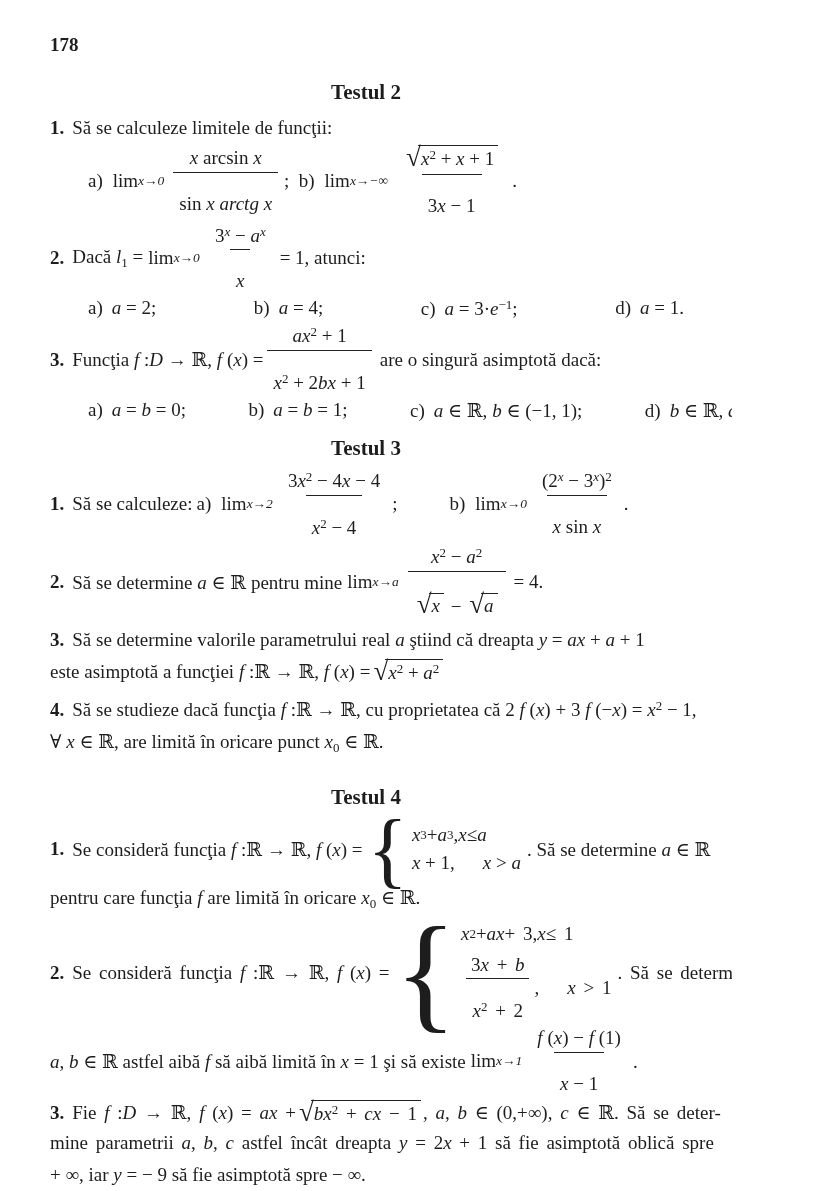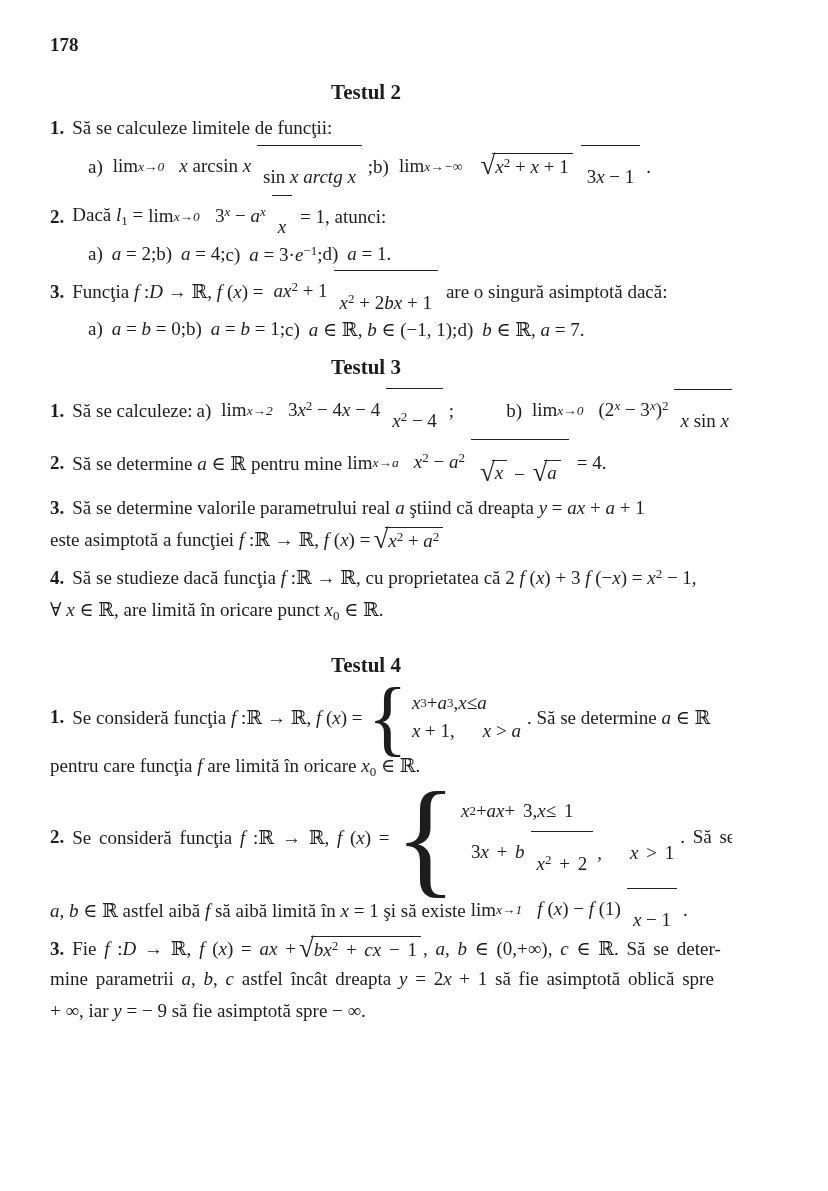--- a/index.html
+++ b/index.html
@@ -24,38 +24,38 @@
   .p-rm{font-style:normal;}
   .p-it{font-style:italic;}
   .p-sup{font-size:13px;vertical-align:6px;font-style:normal;}
   .p-supit{font-size:13px;vertical-align:6px;font-style:italic;}
   .p-sub{font-size:13px;vertical-align:-4px;font-style:normal;}
   
   .lim{display:inline-flex;flex-direction:row;align-items:center;margin:0 5px;line-height:1.1;}
   .lim .lw{line-height:1.1;}
   .lim .ls{font-size:13.5px;font-style:italic;line-height:1.05;}
   
-  .frac{display:inline-flex;flex-direction:row;align-items:center;margin:0 4px;text-align:center;}
+  .frac{display:inline-flex;flex-direction:column;align-items:center;margin:0 4px;text-align:center;}
   .fn{padding:0 6px 2px 6px;line-height:1.2;}
   .fd{border-top:1.5px solid #222;padding:20px 6px 0 6px;line-height:1.2;}
   
-  .sqrt{display:inline-flex;align-items:flex-start;margin:0 2px 0 3px;font-style:normal;}
+  .sqrt{display:inline-flex;align-items:center;margin:0 2px 0 3px;font-style:normal;}
   .sqrt::before{content:"√";font-size:27px;line-height:0.95;margin-right:-3px;}
   .rad{border-top:1.5px solid #222;padding:1px 4px 0 3px;}
   
   .cases{display:inline-flex;align-items:center;margin:0 6px 0 5px;}
   .cases::before{content:"{";font-weight:400;margin-right:4px;font-family:"Liberation Serif",serif;}
   .cases-sm::before{font-size:84px;line-height:0.75;}
   .cases-lg::before{font-size:130px;line-height:0.72;}
   .crows{display:inline-flex;flex-direction:column;align-items:flex-start;gap:6px;}
   .cases-lg .crows{gap:9px;}
   .crow{display:flex;align-items:center;white-space:nowrap;}
   .csp{display:inline-block;width:28px;}
   
-  .opts{display:flex;justify-content:flex-start;margin:4px 0 2px 38px;}
+  .opts{display:flex;justify-content:space-between;margin:4px 0 2px 38px;}
   .opts-q2{width:596px;}
   .opts-q3{width:684px;}
   .opt{white-space:nowrap;}
   .opt .val{margin-left:4px;}
   
   .row-ab{display:flex;align-items:center;margin-top:2px;}
   .cell{display:flex;align-items:center;white-space:nowrap;}
   .ind{margin-left:38px;}
   .cell-b{margin-left:auto;margin-right:165px;}
   .gapL{margin-left:52px;}

